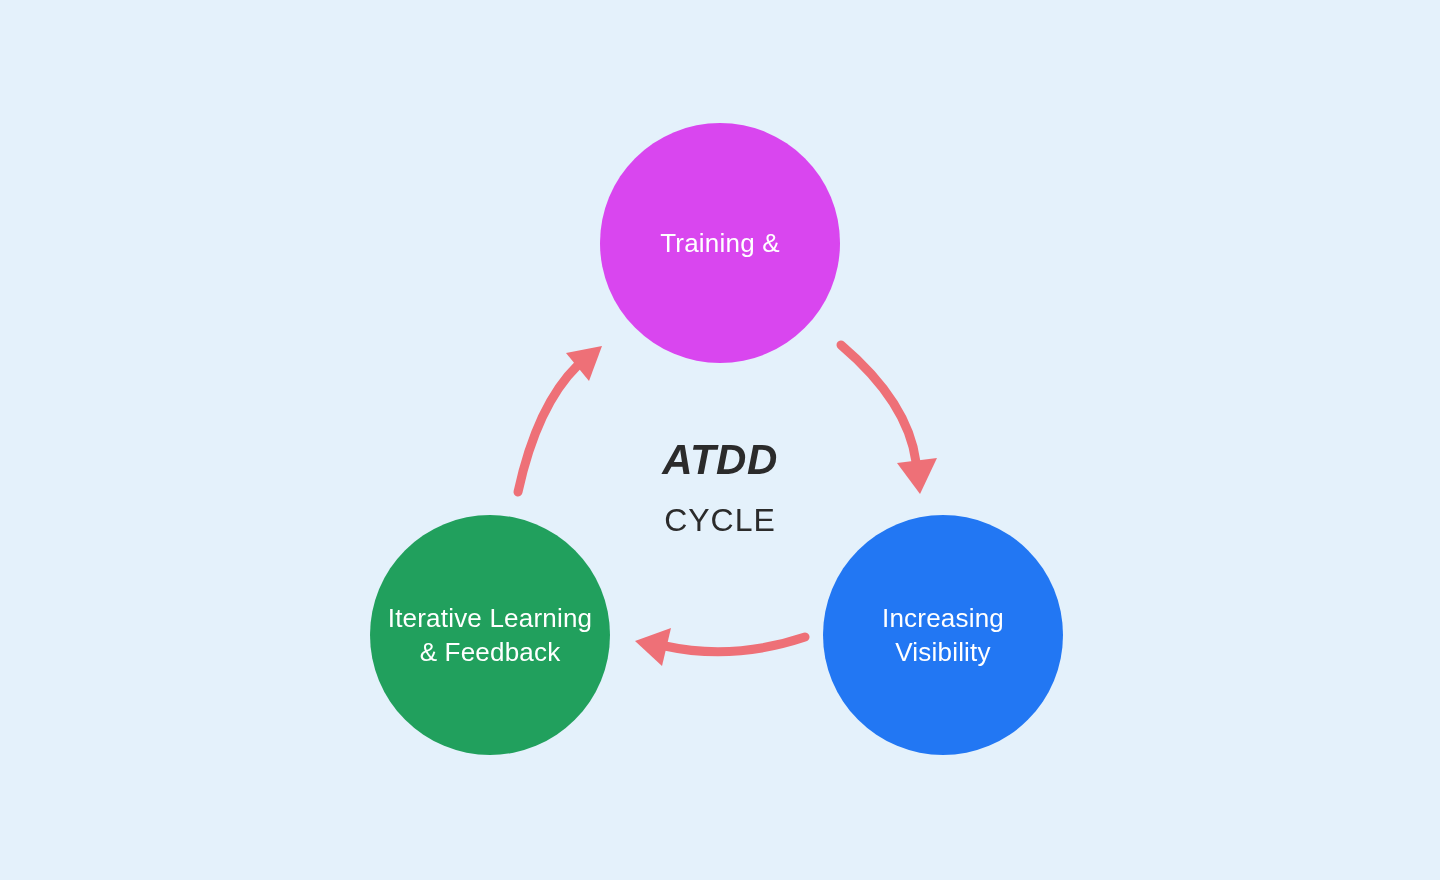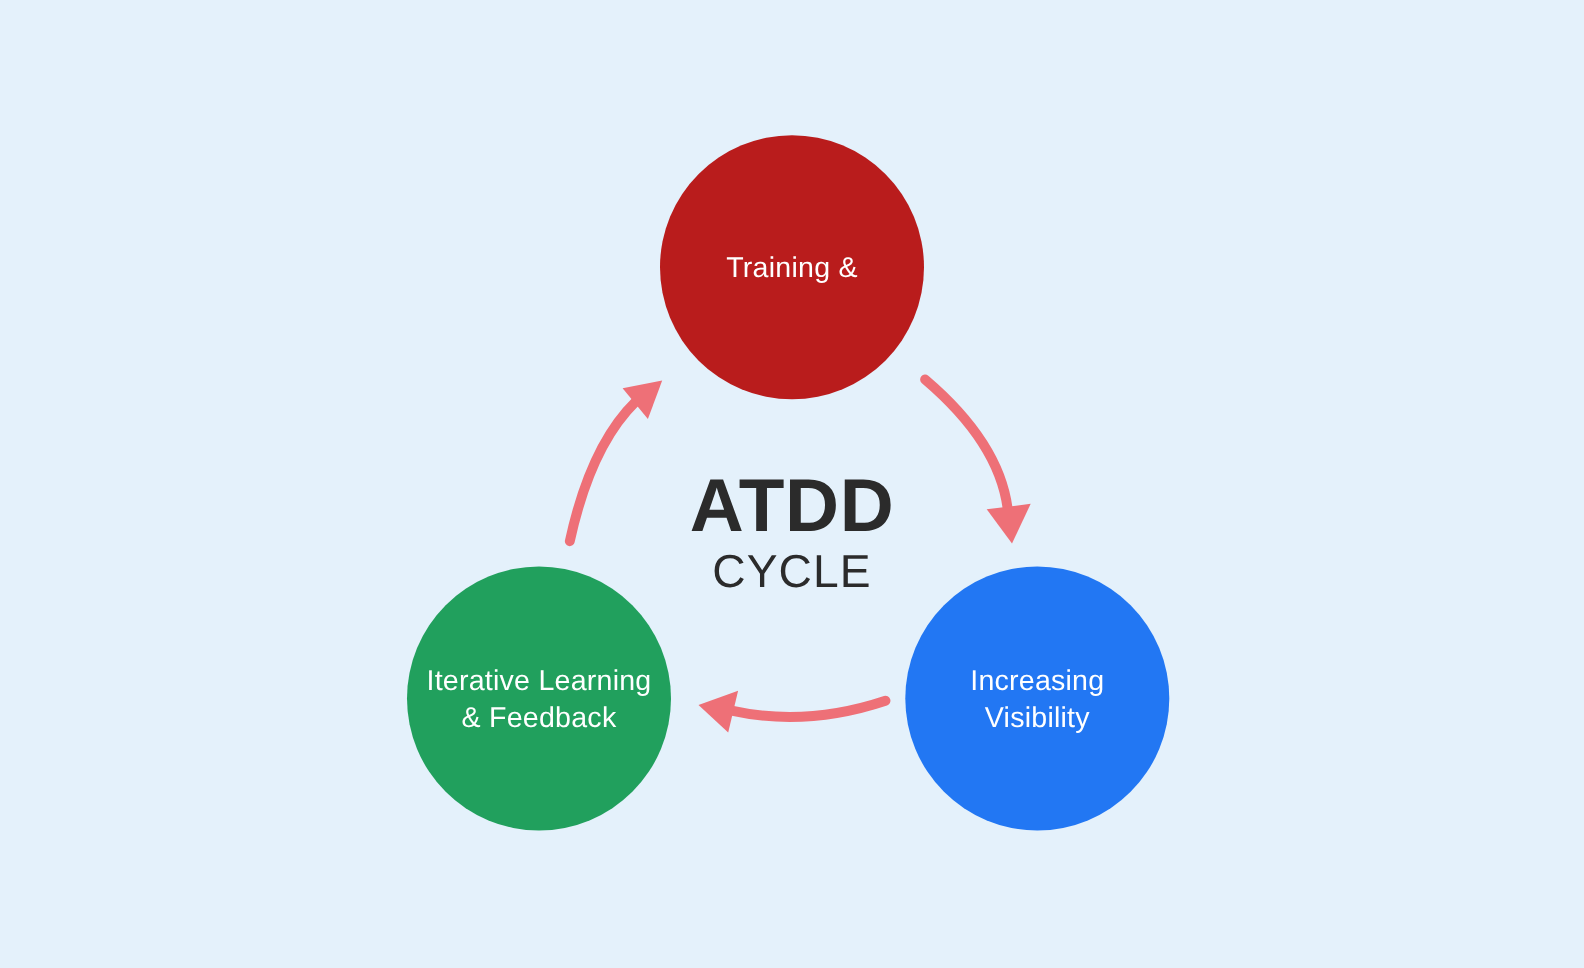--- a/index.html
+++ b/index.html
@@ -54,27 +54,28 @@
   }
   .center-title {
     position: absolute;
     left: 50%;
     top: 426px;
     transform: translateX(-50%);
     text-align: center;
     color: #2B2B2B;
   }
   .title-main {
-    font-size: 68px;
+    font-size: 42px;
     line-height: 68px;
     font-weight: 700;
     letter-spacing: 0.5px;
+    font-style: italic;
   }
   .title-sub {
-    font-size: 42px;
+    font-size: 32px;
     line-height: 48px;
     font-weight: 500;
     letter-spacing: 1px;
     margin-top: 2px;
   }
 </style>
 </head>
 <body>
 
 <div class="canvas" style="background-color: rgb(228, 241, 251);">
@@ -90,21 +91,21 @@
       <path class="arrow-line" d="M 805 637 Q 733 661 665 646" stroke="#EE7077"></path>
       <polygon class="arrow-head" points="635,641 671,628 662,666" fill="#EE7077"></polygon>
     </g>
 
     <g>
       <path class="arrow-line" d="M 518 492 Q 537 405 578 365" stroke="#EE7077"></path>
       <polygon class="arrow-head" points="602,346 566,353 589,381" fill="#EE7077"></polygon>
     </g>
   </svg>
 
-  <div class="node node-training" style="background-color: #b91c1c; gap: 36px;">
+  <div class="node node-training" style="background-color: #d946ef; gap: 36px;">
     <div class="node-line">Training &amp;</div>
   </div>
 
   <div class="node node-visibility" style="background-color: rgb(34, 119, 243);">
     <div class="node-line">Increasing</div>
     <div class="node-line">Visibility</div>
   </div>
 
   <div class="node node-learning" style="background-color: rgb(33, 160, 93);">
     <div class="node-line">Iterative Learning</div>

